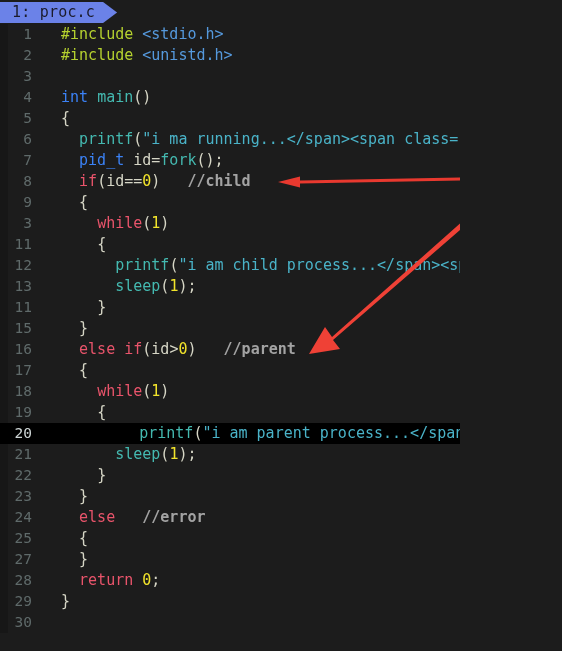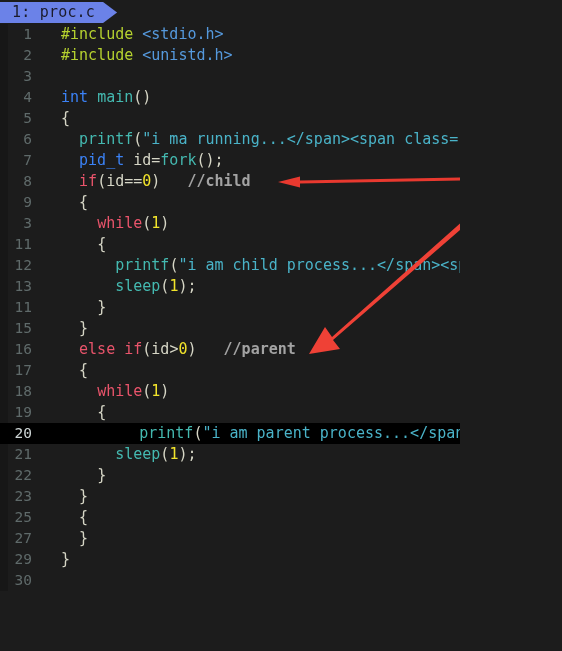--- a/index.html
+++ b/index.html
@@ -151,22 +151,24 @@
       <div class="code-line"><div class="gutter">11</div><div class="src"><span class="t-punc"> </span><span class="t-punc"> </span><span class="t-punc"> </span><span class="t-punc"> </span><span class="t-punc">}</span></div></div>
       <div class="code-line"><div class="gutter">15</div><div class="src"><span class="t-punc"> </span><span class="t-punc"> </span><span class="t-punc">}</span></div></div>
       <div class="code-line"><div class="gutter">16</div><div class="src"><span class="t-punc"> </span><span class="t-punc"> </span><span class="t-kw">else</span><span class="t-punc"> </span><span class="t-kw">if</span><span class="t-punc">(</span><span class="t-id">id</span><span class="t-punc">&gt;</span><span class="t-num">0</span><span class="t-punc">)</span><span class="t-punc"> </span><span class="t-punc"> </span><span class="t-punc"> </span><span class="t-cmt">//parent</span></div></div>
       <div class="code-line"><div class="gutter">17</div><div class="src"><span class="t-punc"> </span><span class="t-punc"> </span><span class="t-punc">{</span></div></div>
       <div class="code-line"><div class="gutter">18</div><div class="src"><span class="t-punc"> </span><span class="t-punc"> </span><span class="t-punc"> </span><span class="t-punc"> </span><span class="t-kw">while</span><span class="t-punc">(</span><span class="t-num">1</span><span class="t-punc">)</span></div></div>
       <div class="code-line"><div class="gutter">19</div><div class="src"><span class="t-punc"> </span><span class="t-punc"> </span><span class="t-punc"> </span><span class="t-punc"> </span><span class="t-punc">{</span></div></div>
       <div class="code-line current"><div class="gutter">20</div><div class="src"><span class="t-punc"> </span><span class="t-punc"> </span><span class="t-punc"> </span><span class="t-punc"> </span><span class="t-punc"> </span><span class="t-punc"> </span><span class="t-fn">printf</span><span class="t-punc">(</span><span class="t-str">"i am parent process...&lt;/span&gt;&lt;span class="t-esc"&gt;\n&lt;/span&gt;&lt;span class="t-str"&gt;"</span></div></div>
       <div class="code-line"><div class="gutter">21</div><div class="src"><span class="t-punc"> </span><span class="t-punc"> </span><span class="t-punc"> </span><span class="t-punc"> </span><span class="t-punc"> </span><span class="t-punc"> </span><span class="t-fn">sleep</span><span class="t-punc">(</span><span class="t-num">1</span><span class="t-punc">)</span><span class="t-punc">;</span></div></div>
       <div class="code-line"><div class="gutter">22</div><div class="src"><span class="t-punc"> </span><span class="t-punc"> </span><span class="t-punc"> </span><span class="t-punc"> </span><span class="t-punc">}</span></div></div>
       <div class="code-line"><div class="gutter">23</div><div class="src"><span class="t-punc"> </span><span class="t-punc"> </span><span class="t-punc">}</span></div></div>
+      <div class="code-line"><div class="gutter">24</div><div class="src"><span class="t-punc"> </span><span class="t-punc"> </span><span class="t-kw">else</span><span class="t-punc"> </span><span class="t-punc"> </span><span class="t-punc"> </span><span class="t-cmt">//error</span></div></div>
       <div class="code-line"><div class="gutter">25</div><div class="src"><span class="t-punc"> </span><span class="t-punc"> </span><span class="t-punc">{</span></div></div>
       <div class="code-line"><div class="gutter">27</div><div class="src"><span class="t-punc"> </span><span class="t-punc"> </span><span class="t-punc">}</span></div></div>
+      <div class="code-line"><div class="gutter">28</div><div class="src"><span class="t-punc"> </span><span class="t-punc"> </span><span class="t-kw">return</span><span class="t-punc"> </span><span class="t-num">0</span><span class="t-punc">;</span></div></div>
       <div class="code-line"><div class="gutter">29</div><div class="src"><span class="t-punc">}</span></div></div>
       <div class="code-line"><div class="gutter">30</div><div class="src">&nbsp;</div></div>
     </div>
 
   <svg class="overlay" viewBox="0 0 562 651" width="562" height="651" xmlns="http://www.w3.org/2000/svg">
 
     <g>
       <polygon points="545,176 300,180.5 300,176.5 278,182 300,187.5 300,183.5 545,179" fill="#e8392f"></polygon>
     </g>
 

